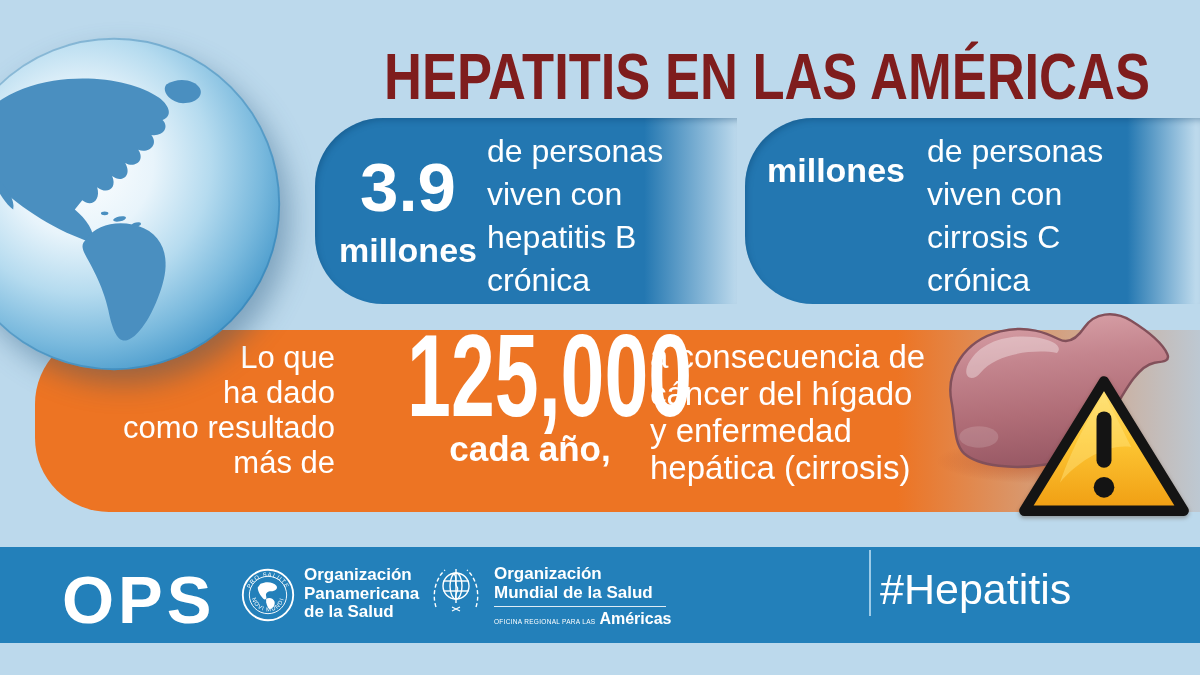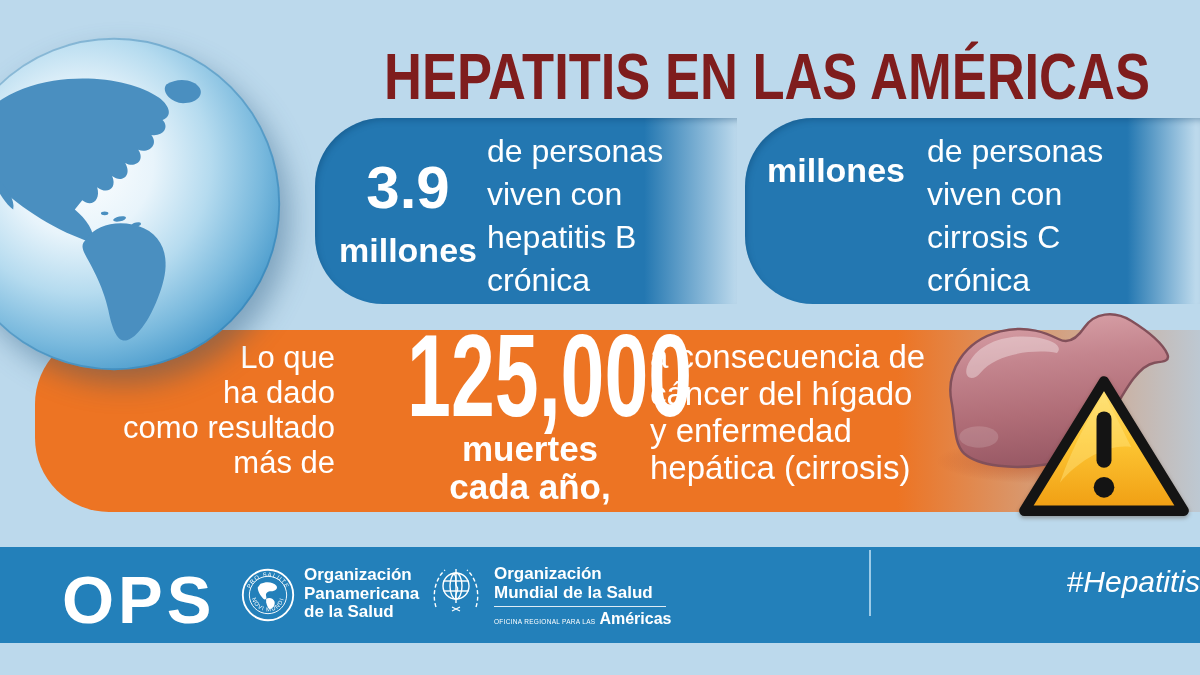--- a/index.html
+++ b/index.html
@@ -22,21 +22,21 @@
     position:absolute;top:118px;height:186px;color:#fff;
     border-radius:68px 0 0 68px;
     box-shadow:inset 3px 4px 6px -2px rgba(9,57,96,.35);
   }
   .pill1{left:315px;width:422px;
     background:linear-gradient(to right,#2377b1 0%,#2377b1 78%,rgba(35,119,177,0) 100%);}
   .pill2{left:745px;width:455px;
     background:linear-gradient(to right,#2377b1 0%,#2377b1 84%,rgba(35,119,177,0) 99%);}
   .pill .numcol{position:absolute;top:30px;width:150px;text-align:center;}
   .pill1 .numcol{left:18px;} .pill2 .numcol{left:16px;}
-  .pill .bignum{font-size:60px;font-weight:bold;line-height:80px;}
+  .pill .bignum{font-size:69px;font-weight:bold;line-height:80px;}
   .pill .unit{font-size:34px;font-weight:bold;line-height:40px;margin-top:2px;text-align:center;}
   .pill .desc{position:absolute;top:12px;font-size:32px;line-height:43px;font-weight:400;}
   .pill1 .desc{left:172px;} .pill2 .desc{left:182px;}
   
   .band{
     position:absolute;left:35px;top:330px;width:1165px;height:182px;
     border-radius:74px 0 0 74px;color:#fff;
     background:linear-gradient(to right,#ed7423 0%,#ed7423 74%,#bdc8d2 100%);
   }
   .band .lead{position:absolute;left:50px;top:10px;width:250px;text-align:right;
@@ -59,40 +59,39 @@
   .seal{position:absolute;left:240px;top:20px;width:56px;height:56px;}
   .paho-name{position:absolute;left:304px;top:19px;font-size:17px;font-weight:bold;line-height:18.5px;}
   .who-emblem{position:absolute;left:428px;top:18px;width:56px;height:56px;}
   .who-text{position:absolute;left:494px;top:18px;}
   .who-text .nm{font-size:17px;font-weight:bold;line-height:18.5px;}
   .who-text .rule{width:172px;height:1px;background:rgba(255,255,255,.85);margin:4px 0 3px 0;}
   .who-office-row{display:flex;align-items:baseline;gap:4px;}
   .who-office{font-size:6.5px;letter-spacing:.3px;}
   .who-region{font-size:16px;font-weight:bold;}
   .divider{position:absolute;left:869px;top:3px;width:2px;height:66px;background:#9ccbe8;}
-  .hashtag{position:absolute;left:880px;top:18px;width:320px;text-align:right;
-    font-size:30px;font-weight:400;font-style:italic;}
+  .hashtag{position:absolute;left:880px;top:18px;width:320px;text-align:left;
+    font-size:43px;font-weight:400;}
 </style>
 </head>
 <body>
 
 <div id="canvas">
 
   <div class="band">
     <div class="lead">
       <div>Lo que</div>
       <div>ha dado</div>
       <div>como resultado</div>
       <div>más de</div>
     </div>
     <div class="bignumber">
       <span>125,000</span>
     </div>
     <div class="numlabel">
-      <div>muertes</div>
       <div>cada año,</div>
     </div>
     <div class="consequence">
       <div>a consecuencia de</div>
       <div>cáncer del hígado</div>
       <div>y enfermedad</div>
       <div>hepática (cirrosis)</div>
     </div>
   </div>
 

